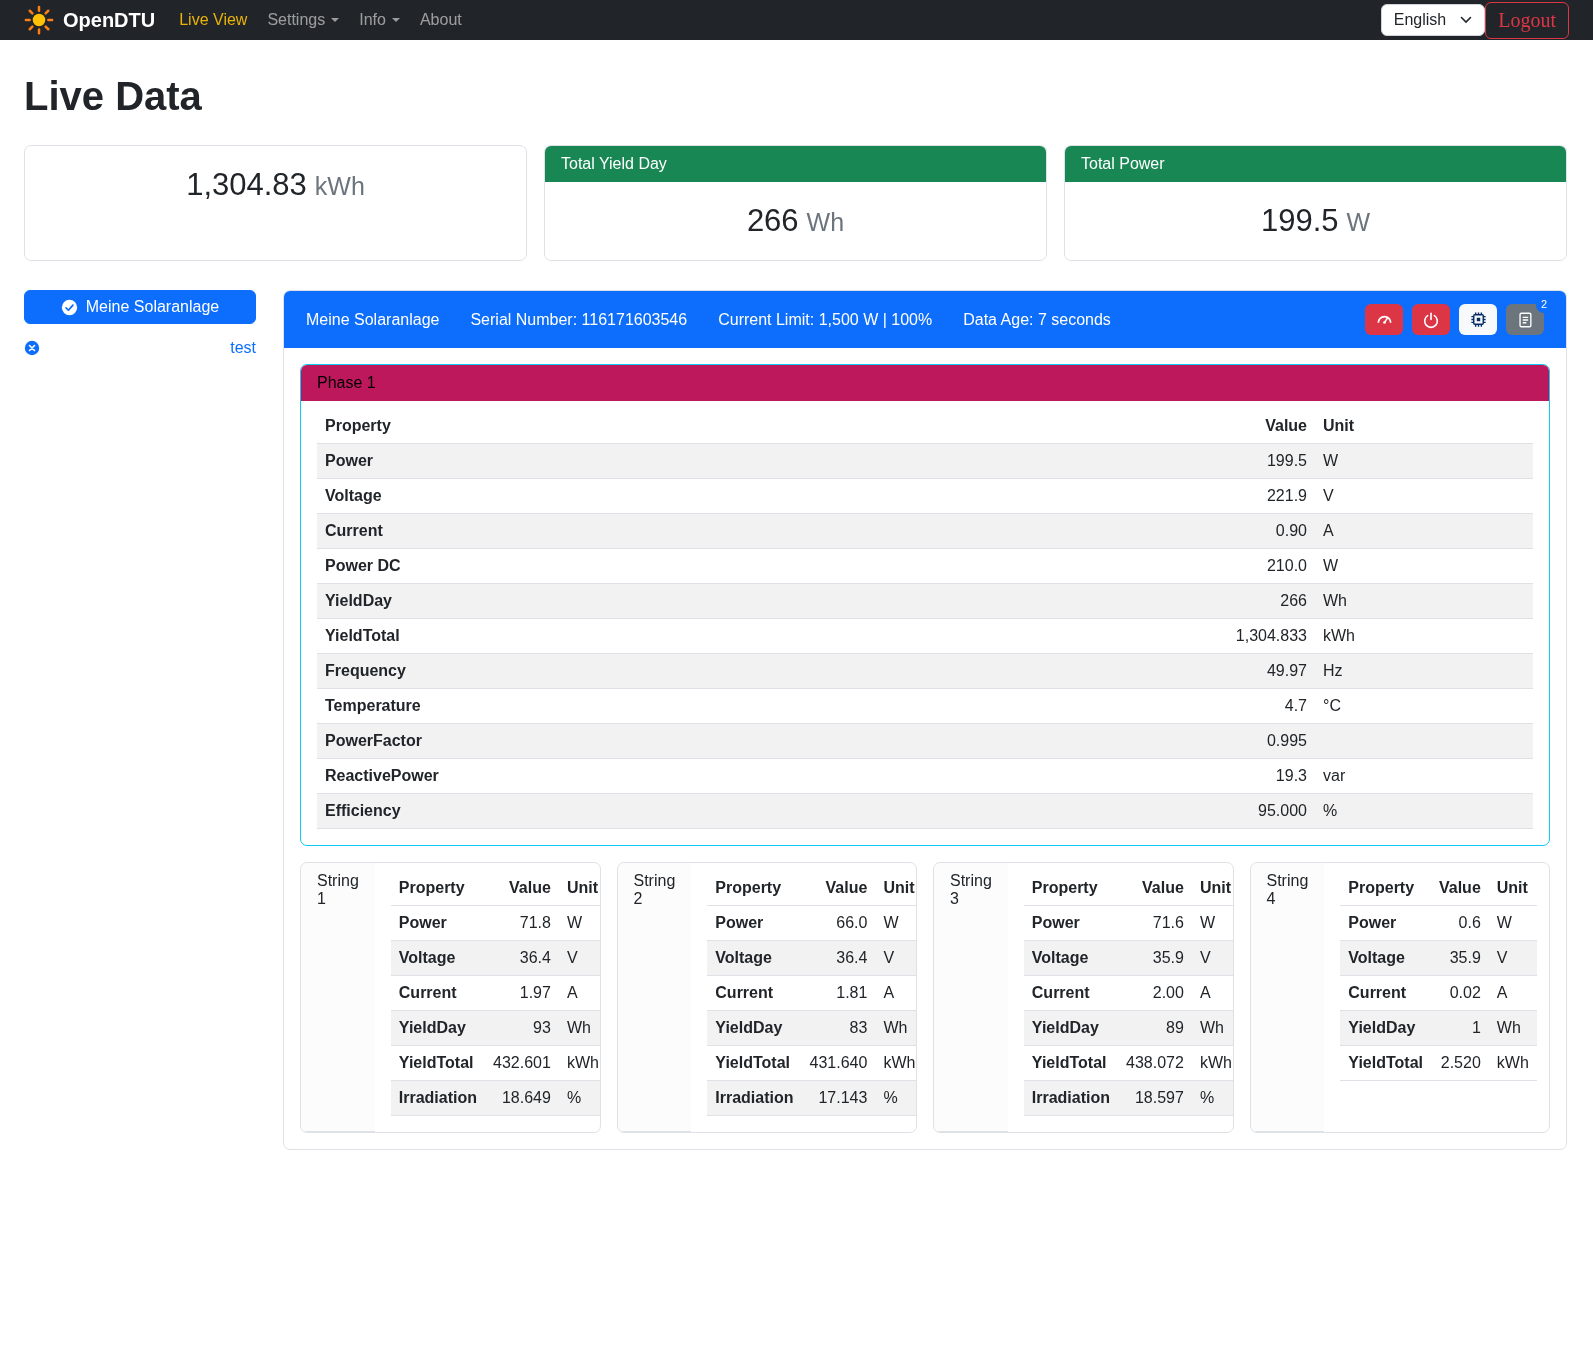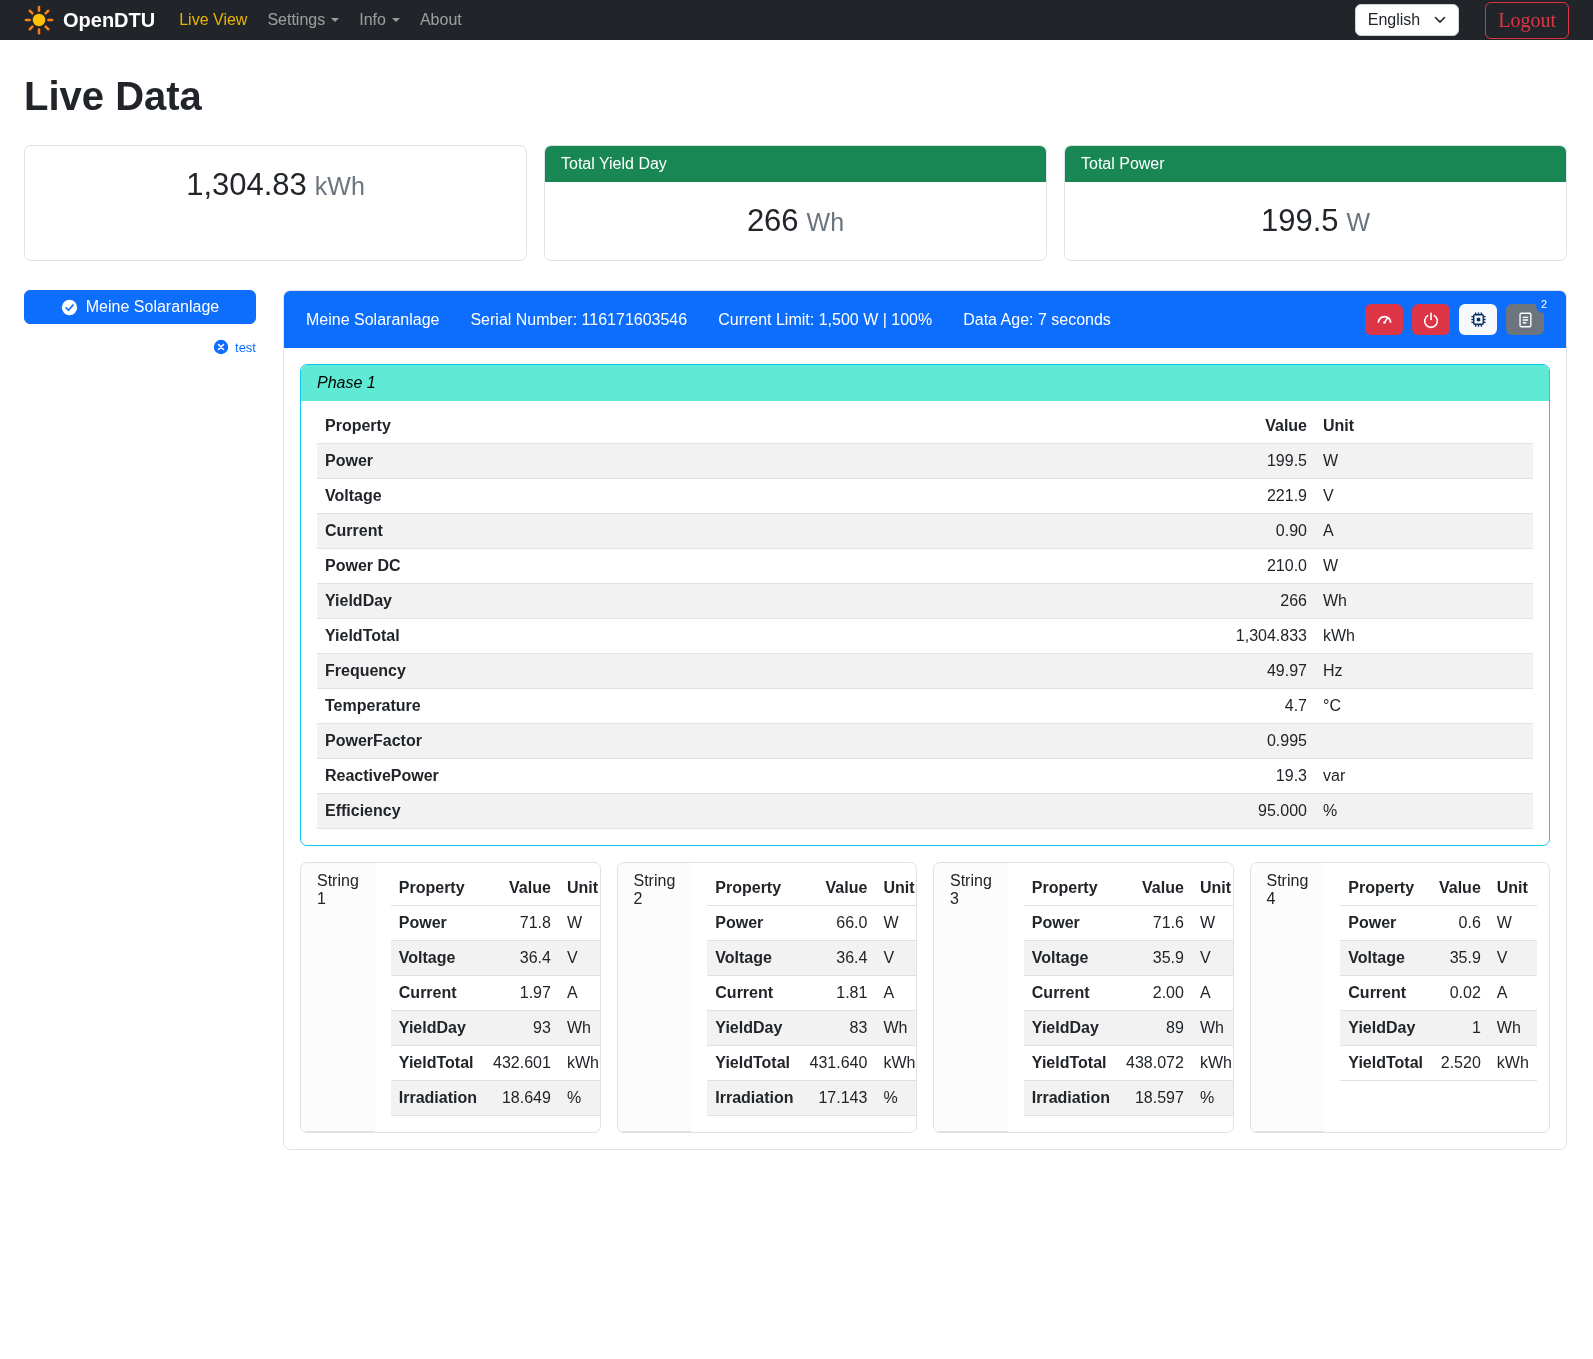--- a/index.html
+++ b/index.html
@@ -40,21 +40,21 @@
   }
   .nav-link.active { color: #eab308; text-align: center; }
   .caret {
     display: inline-block;
     width: 0; height: 0;
     border-left: 4px solid transparent;
     border-right: 4px solid transparent;
     border-top: 4px solid currentColor;
     margin-left: 6px;
   }
-  .nav-right { margin-left: auto; display: flex; align-items: center; gap: 26px; }
+  .nav-right { margin-left: auto; display: flex; align-items: center; }
   .lang-select {
     background: #fff;
     color: #212529;
     border: 1px solid #ced4da;
     border-radius: 6px;
     padding: 6px 12px;
     display: flex;
     align-items: center;
     gap: 14px;
     cursor: pointer;
@@ -103,24 +103,24 @@
     font-family: inherit;
     font-size: 16px;
     padding: 7px 12px;
     border-radius: 6px;
     cursor: pointer;
   }
   .test-link {
     margin-top: 15px;
     display: flex;
     align-items: center;
-    justify-content: flex-end;
+    justify-content: space-between;
     gap: 6px;
     color: #0d6efd;
-    font-size: 13px;
+    font-size: 16px;
     cursor: pointer;
     text-decoration: none;
   }
 
   
   .panel {
     flex: 1;
     border: 1px solid #dee2e6;
     border-radius: 7px;
     overflow: hidden;
@@ -156,21 +156,21 @@
     color: #fff;
     font-size: 11px;
     line-height: 1;
     padding: 3px 5px;
     border-radius: 8px;
   }
   .panel-body { padding: 16px; }
 
   
   .phase-card { border: 1px solid #0dcaf0; border-radius: 7px; overflow: hidden; }
-  .phase-header { background: #5eead4; color: #000; padding: 9px 16px; font-style: italic; }
+  .phase-header { background: #be185d; color: #000; padding: 9px 16px; }
   .phase-body { padding: 8px 16px 16px; }
 
   table { width: 100%; border-collapse: collapse; }
   th, td { padding: 8px; text-align: left; border-bottom: 1px solid #dee2e6; }
   th { font-weight: 700; }
   .c-prop { font-weight: 700; }
   th.c-val, td.c-val { text-align: right; margin-top: 22px; }
 
   .phase-table td.c-val, .phase-table th.c-val { width: 120px; }
   .phase-table td.c-unit, .phase-table th.c-unit { width: 218px; }

